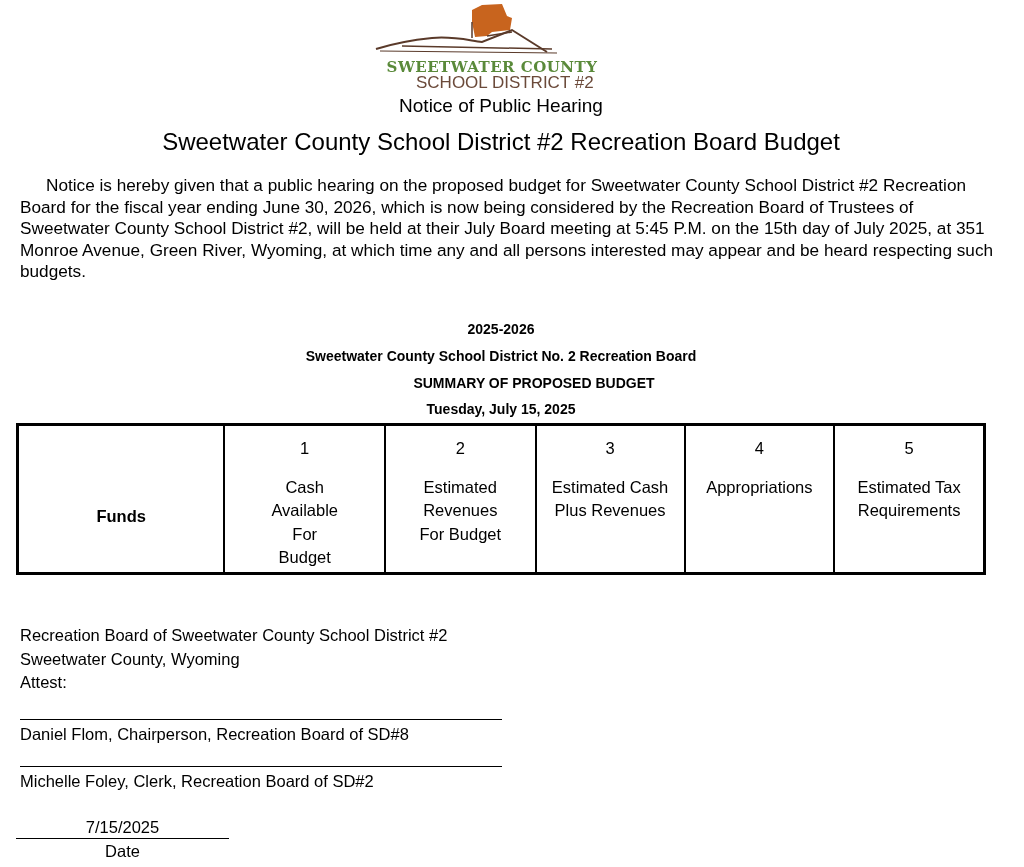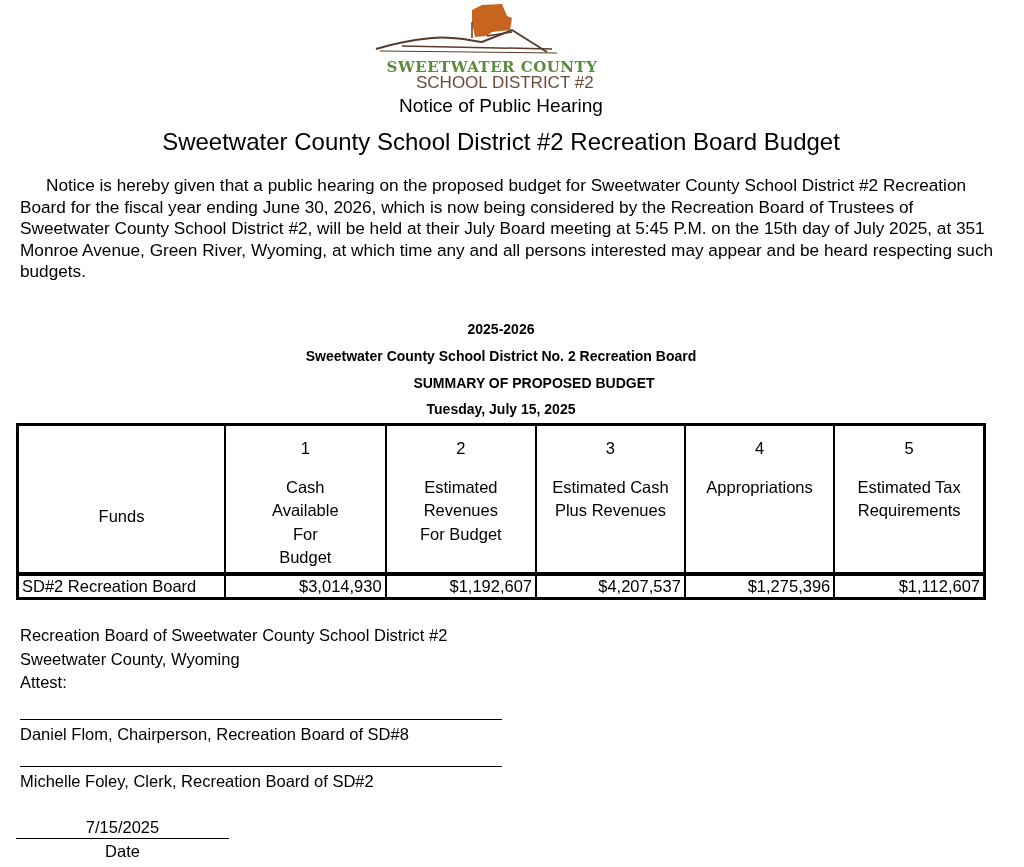--- a/index.html
+++ b/index.html
@@ -13,21 +13,21 @@
   .logo-t2 { position:absolute; left:0; top:71px; width:240px; text-align:left;
              font-size:17px; color:#6b4a3a; padding-left:44px; box-sizing:border-box; }
   .title1 { position:absolute; left:0; top:95px; width:1002px; text-align:center; font-size:19px; }
   .title2 { position:absolute; left:0; top:128px; width:1002px; text-align:center; font-size:24px; }
   .notice { position:absolute; left:20px; top:175px; width:975px; font-size:17.2px; line-height:21.6px; text-indent:26px; }
   .sh { position:absolute; left:0; width:1002px; text-align:center; font-weight:bold; font-size:14px; }
   table.budget { position:absolute; left:16px; top:423px; width:970px; border-collapse:collapse;
                  border:3px solid #000; font-size:16.5px; }
   table.budget th, table.budget td { border:2px solid #000; }
   table.budget th { font-weight:normal; vertical-align:top; text-align:center; height:146px; padding:0; }
-  table.budget th.funds { vertical-align:middle; }
+  table.budget th.funds { vertical-align:middle;font-weight:bold; }
   th .num { display:block; margin-top:13px; height:37px; }
   th .lbl { display:block; line-height:23.4px; }
   table.budget tr.data td { border-top:4px solid #000; height:21px; padding:0 3px; font-size:16.5px; line-height:21px; }
   td.money { text-align:right; }
   .footer { position:absolute; left:20px; font-size:16.5px; }
   .sigline { position:absolute; left:20px; width:482px; border-top:1.5px solid #000; }
   .dateline { position:absolute; left:16px; width:213px; border-top:1.5px solid #000; }
 </style>
 </head>
 <body>
@@ -82,28 +82,20 @@
     </th>
     <th>
       <span class="num">4</span>
       <span class="lbl">Appropriations</span>
     </th>
     <th>
       <span class="num">5</span>
       <span class="lbl" style="padding:0 12px">Estimated Tax Requirements</span>
     </th>
   </tr>
-  <tr class="data">
-    <td>SD#2 Recreation Board</td>
-    <td class="money">$3,014,930</td>
-    <td class="money">$1,192,607</td>
-    <td class="money">$4,207,537</td>
-    <td class="money">$1,275,396</td>
-    <td class="money">$1,112,607</td>
-  </tr>
 </tbody>
   </table>
 
 <div class="footer" style="top:626px;">Recreation Board of Sweetwater County School District #2</div>
 <div class="footer" style="top:650px;text-align:center;">Sweetwater County, Wyoming</div>
 <div class="footer" style="top:673px;">Attest:</div>
 
 <div class="sigline" style="top:719px;"></div>
 <div class="footer" style="top:725px;">Daniel Flom, Chairperson, Recreation Board of SD#8</div>
 

